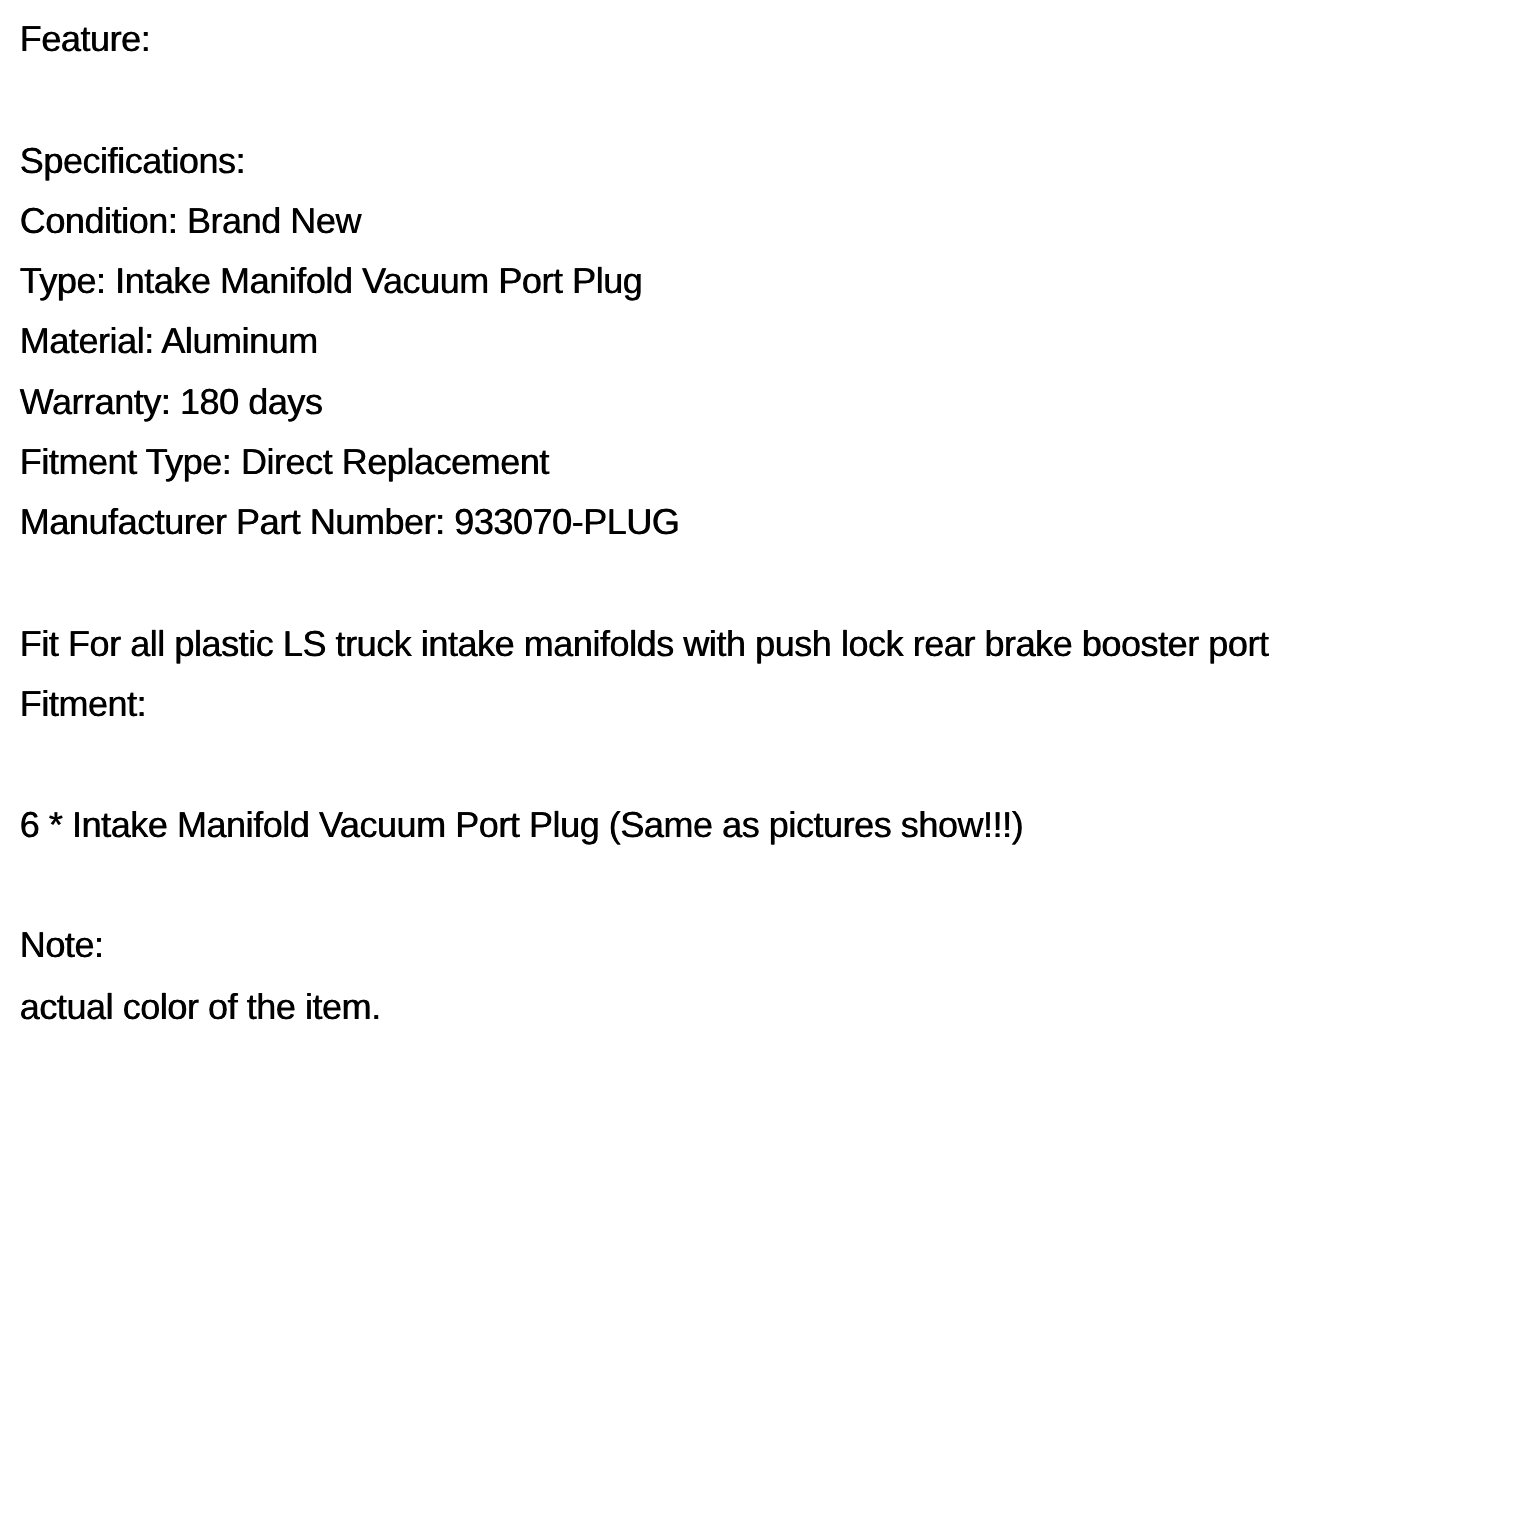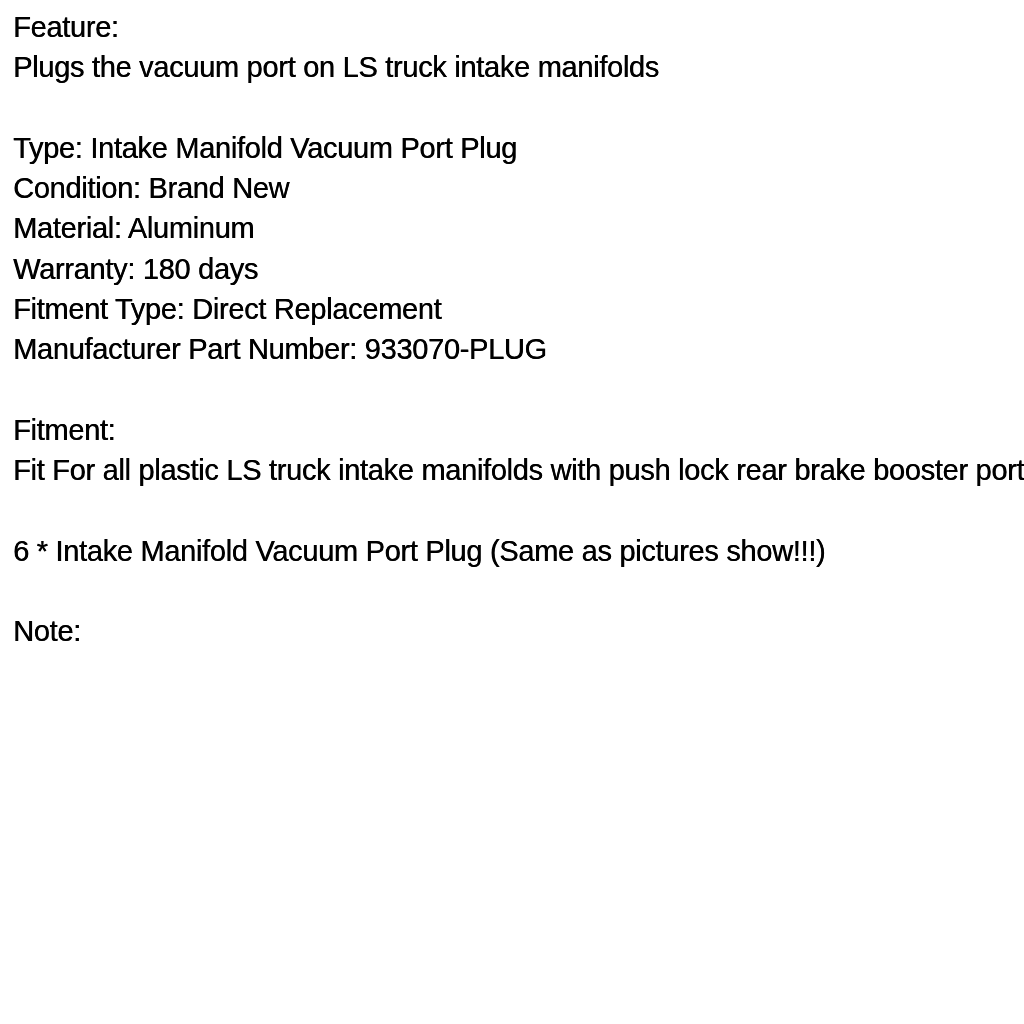--- a/index.html
+++ b/index.html
@@ -11,59 +11,60 @@
       height: 1024px;
       background: #ffffff;
       overflow: hidden;
     }
     .page {
       box-sizing: border-box;
       width: 1024px;
       height: 1024px;
       padding: 7px 10px 0 13px;
       font-family: "Liberation Sans", sans-serif;
-      font-size: 29px;
+      font-size: 24px;
       line-height: 40.3px;
       letter-spacing: -0.3px;
       color: #000000;
     }
     .section + .section {
       margin-top: 40.3px; 
     }
     .line {
       white-space: nowrap;
       
       text-shadow: 0.4px 0 0 currentColor;
     }
   </style>
 </head>
 <body style="background: rgb(255, 255, 255);">
 
 <div class="page" style="color: rgb(0, 0, 0);">
 
   <div class="section">
     <div class="line">Feature:</div>
-    <div class="line">Plugs the vacuum port on LS truck intake manifolds</div>
   </div>
 
   <div class="section">
+    <div class="line">Specifications:</div>
+    <div class="line">Condition: Brand New</div>
     <div class="line">Type: Intake Manifold Vacuum Port Plug</div>
-    <div class="line">Condition: Brand New</div>
     <div class="line">Material: Aluminum</div>
     <div class="line">Warranty: 180 days</div>
     <div class="line">Fitment Type: Direct Replacement</div>
     <div class="line">Manufacturer Part Number: 933070-PLUG</div>
   </div>
 
   <div class="section">
+    <div class="line">Fit For all plastic LS truck intake manifolds with push lock rear brake booster port</div>
     <div class="line">Fitment:</div>
-    <div class="line">Fit For all plastic LS truck intake manifolds with push lock rear brake booster port</div>
   </div>
 
   <div class="section">
     <div class="line">6 * Intake Manifold Vacuum Port Plug (Same as pictures show!!!)</div>
   </div>
 
   <div class="section">
     <div class="line">Note:</div>
+    <div class="line">actual color of the item.</div>
   </div>
 
 </div>
 
 </body></html>

